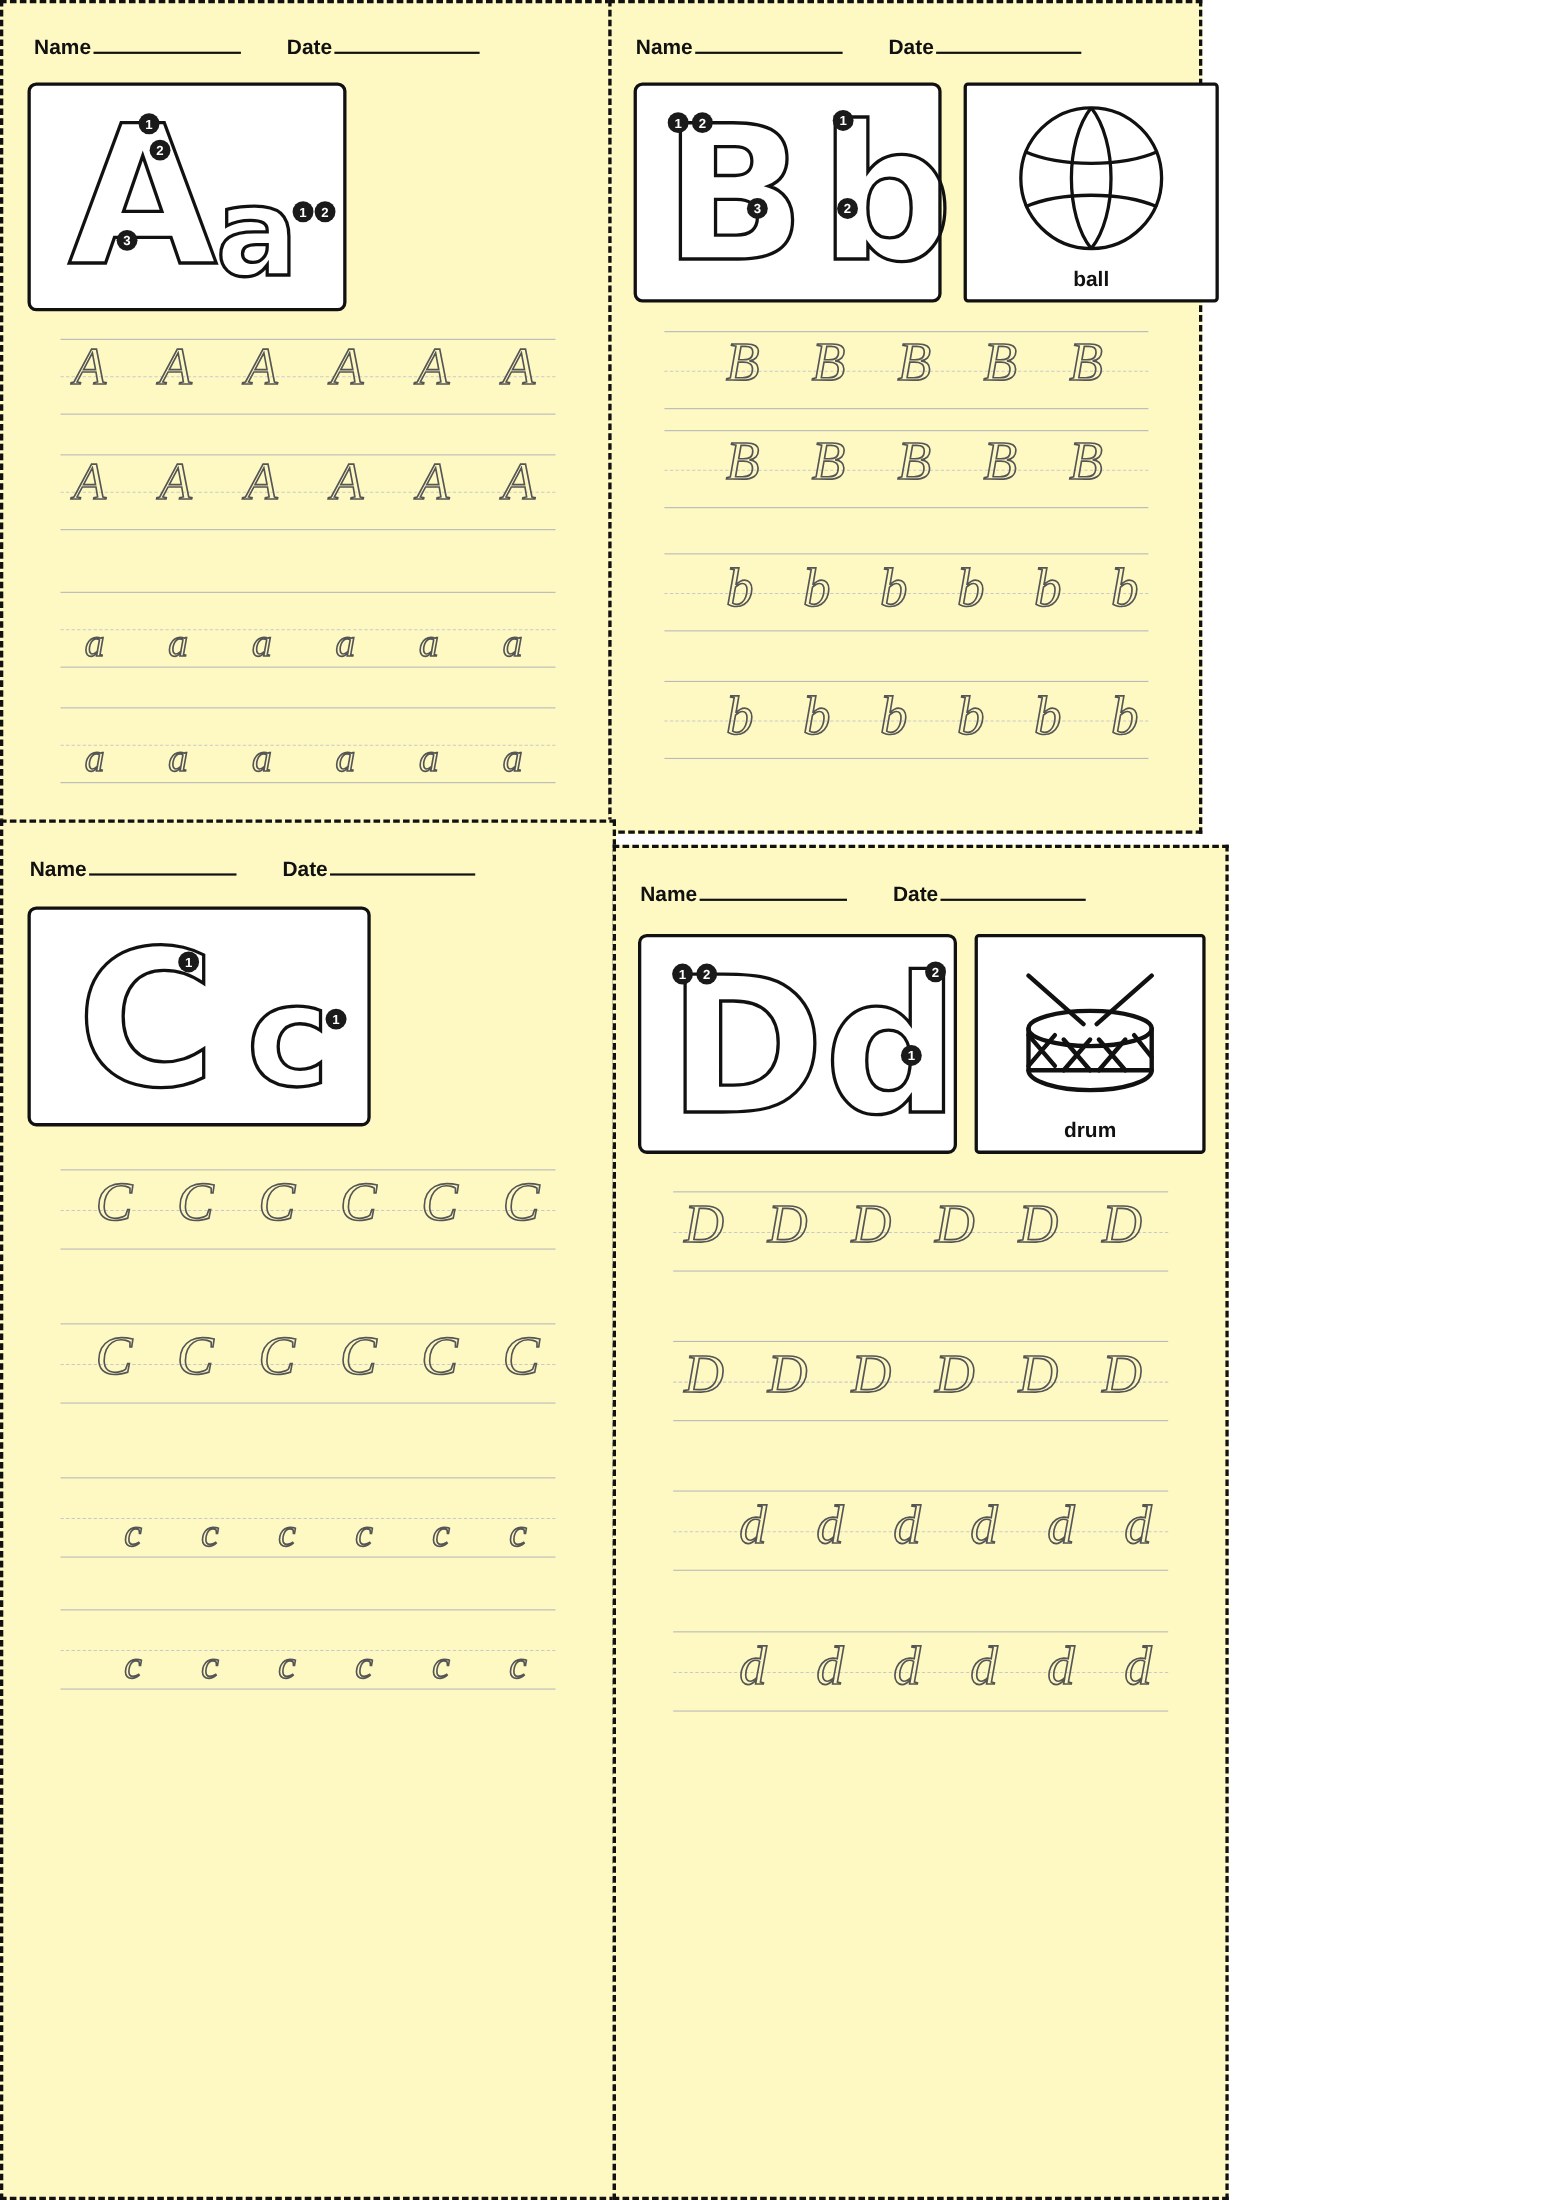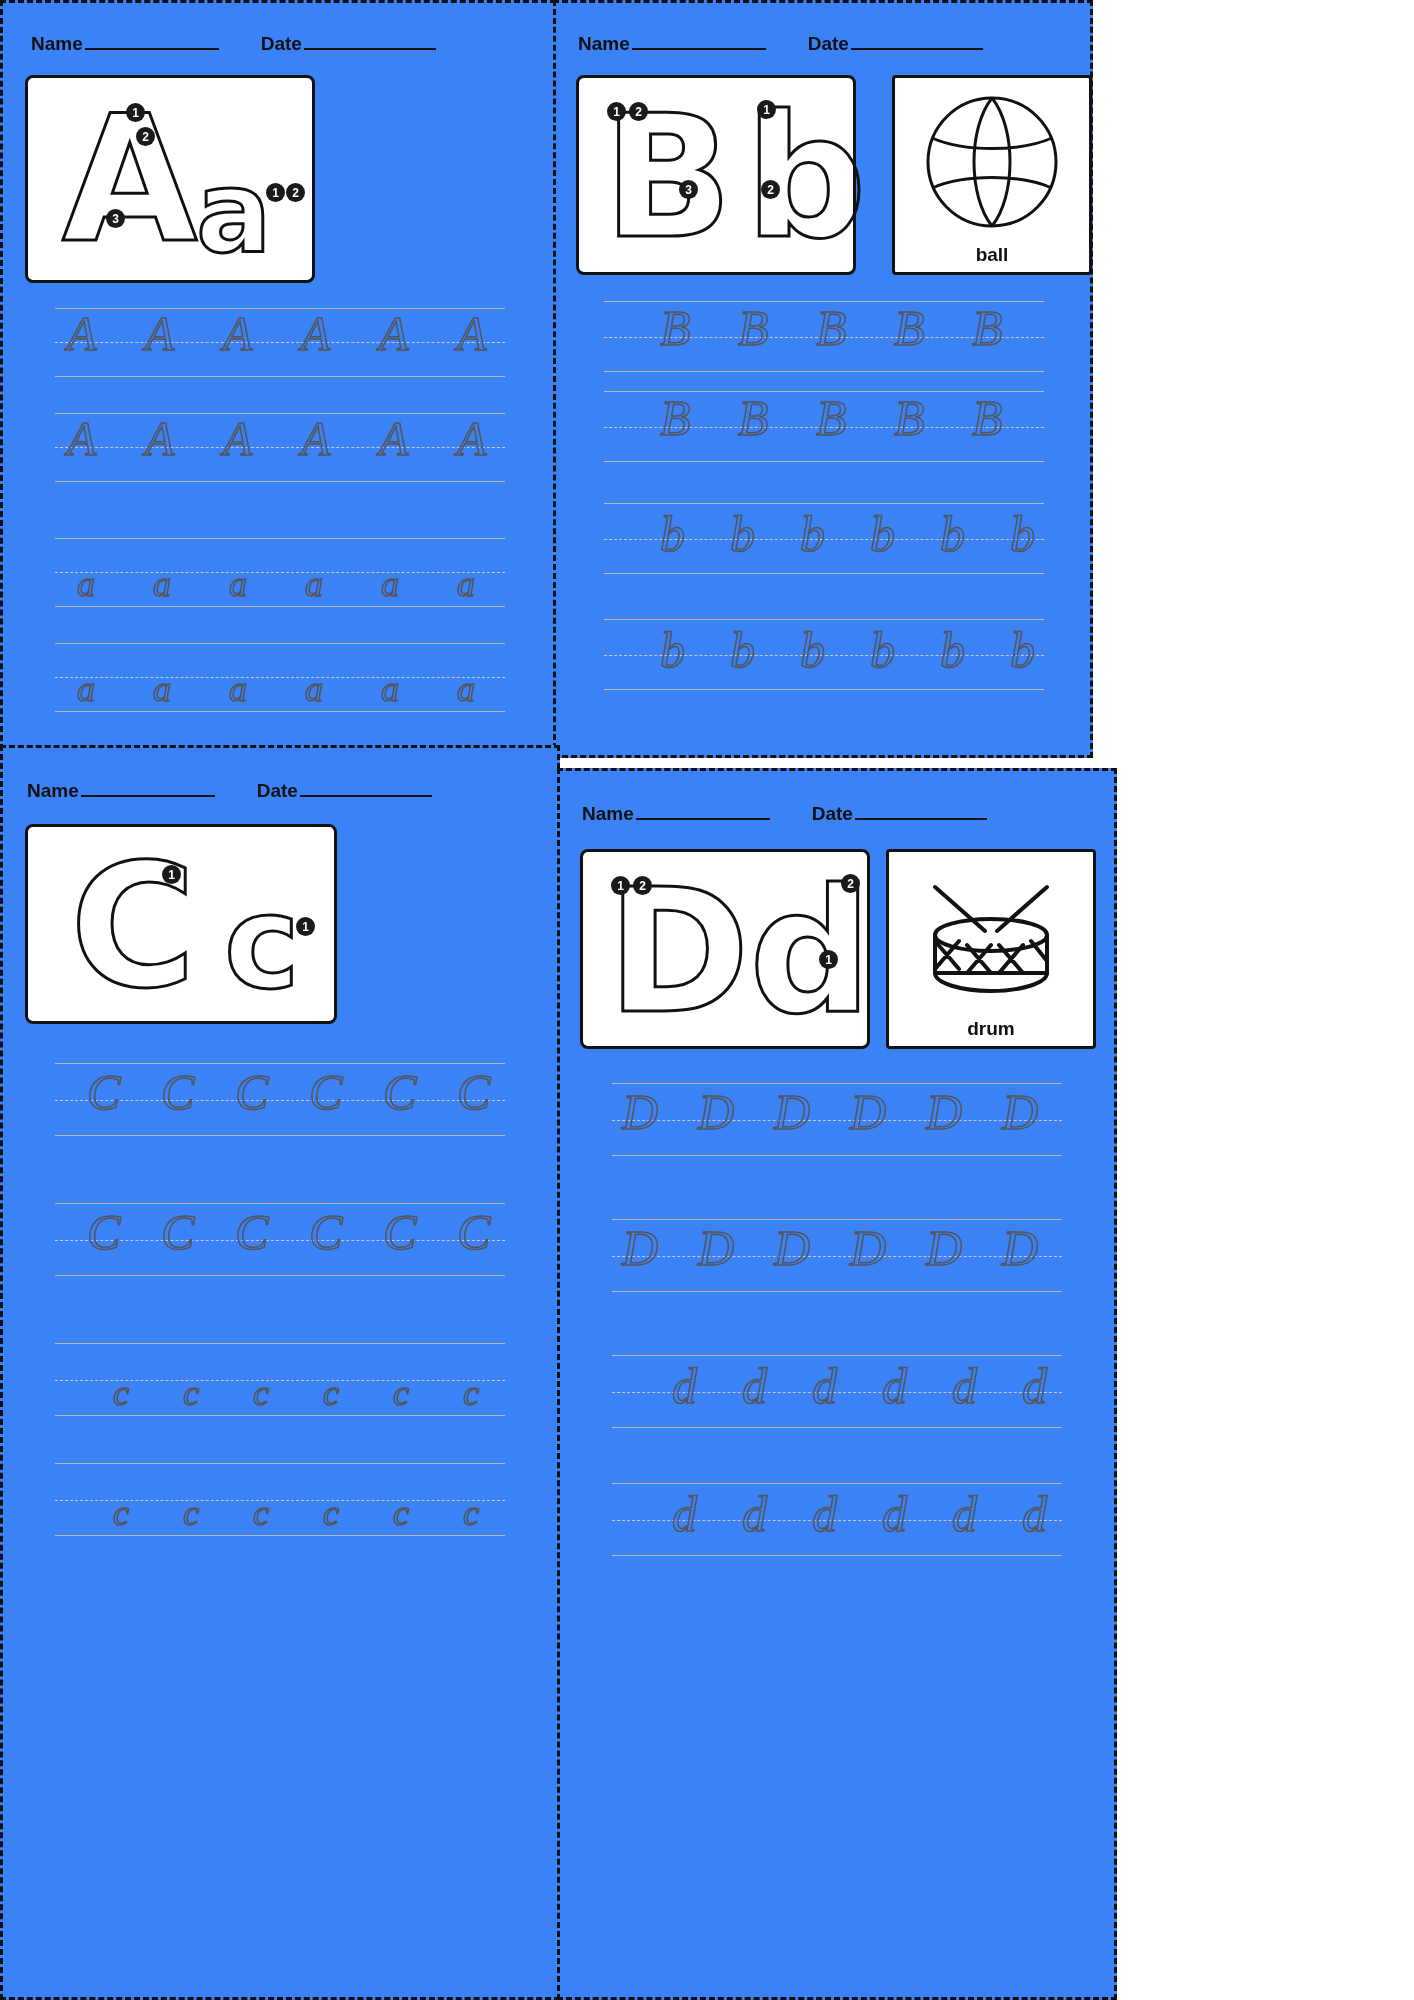--- a/index.html
+++ b/index.html
@@ -11,21 +11,21 @@
     width: 1414px;
     height: 2000px;
     position: relative;
     font-family: "Liberation Sans", sans-serif;
     overflow: hidden;
   }
 
   
   .sheet {
     position: absolute;
-    background: #3b82f6;
+    background: #fef9c3;
     border: 3px dashed #111111;
     box-sizing: border-box;
   }
   .sheet-a { left: 0px;   top: 0px;    width: 556px; height: 750px; }
   .sheet-b { left: 553px; top: 0px;    width: 540px; height: 758px; }
   .sheet-c { left: 0px;   top: 745px;  width: 560px; height: 1255px; }
   .sheet-d { left: 557px; top: 768px;  width: 560px; height: 1232px; }
 
   
   .hdr {
@@ -207,21 +207,21 @@
   <div class="lbox" style="left:20px; top:72px; width:280px; height:200px;">
     <div class="bigletter" style="left:24px; top:14px; font-size:170px;">B</div>
     <div class="bigletter" style="left:166px; top:14px; font-size:170px;">b</div>
     <div class="numdot" style="left:28px; top:24px;">1</div>
     <div class="numdot" style="left:50px; top:24px;">2</div>
     <div class="numdot" style="left:100px; top:102px;">3</div>
     <div class="numdot" style="left:178px; top:22px;">1</div>
     <div class="numdot" style="left:182px; top:102px;">2</div>
   </div>
 
-  <div class="pbox" style="left:320px; top:72px; width:200px; height:200px;margin-left:16px;">
+  <div class="pbox" style="left:320px; top:72px; width:232px; height:200px;">
     <div class="pic">
       <svg width="145" height="145" viewBox="0 0 145 145">
         <g fill="none" stroke="#111" stroke-width="3">
           <circle cx="72" cy="72" r="64"></circle>
           <path d="M72 8 C48 38 48 106 72 136"></path>
           <path d="M72 8 C96 38 96 106 72 136"></path>
           <path d="M12 48 C44 62 100 62 132 48"></path>
           <path d="M12 98 C44 84 100 84 132 98"></path>
         </g>
       </svg>

